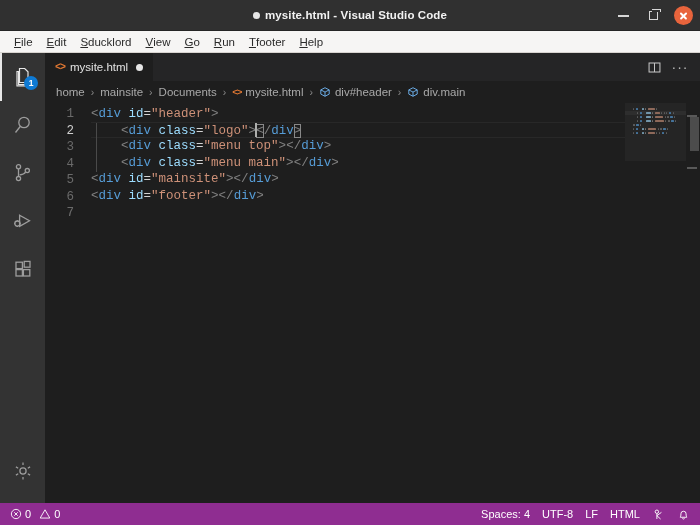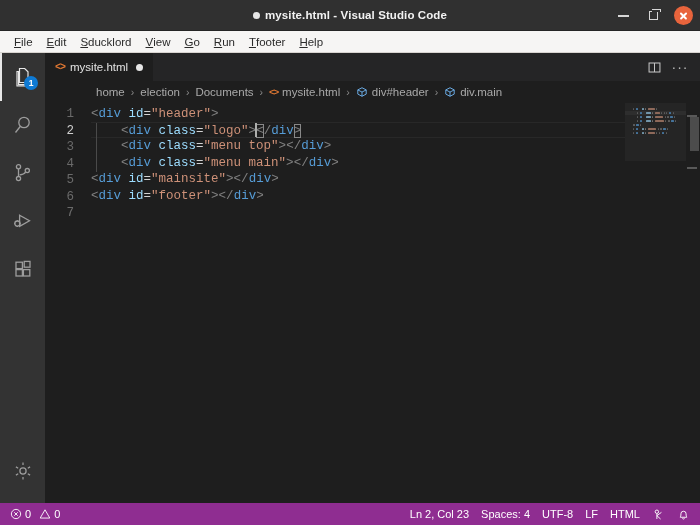--- a/index.html
+++ b/index.html
@@ -165,21 +165,21 @@
   }
   .dots { font-size: 14px; line-height: 8px; color:#b9b9b9; letter-spacing:1px; }
 
   
   .breadcrumbs {
     height: 22px; flex: 0 0 22px;
     background: #1e1e1e;
     display: flex; align-items: center;
     padding-left: 9px;
     font-size: 11.5px; color: #a9a9a9;
-    gap: 0px; white-space: nowrap; margin-left: 40px;
+    gap: 0px; white-space: nowrap;
   }
   .bc-seg {
     display: flex; align-items: center; gap: 4px;
     padding: 0 2px; cursor: pointer;
   }
   .bc-sep { color: #8a8a8a; padding: 0 4px; font-size: 10.5px; }
   .bc-icon-html {
     font-family: "Liberation Mono", monospace;
     font-size: 9.5px; color: #e37933; font-weight: bold;
     letter-spacing: -1.2px;
@@ -439,21 +439,21 @@
           </div>
         </div>
       </div>
 
       <div class="breadcrumbs" id="breadcrumbs">
           <div class="bc-seg">
             <span>home</span>
           </div>
           <span class="bc-sep">›</span>
           <div class="bc-seg">
-            <span>election</span>
+            <span>mainsite</span>
           </div>
           <span class="bc-sep">›</span>
           <div class="bc-seg">
             <span>Documents</span>
           </div>
           <span class="bc-sep">›</span>
           <div class="bc-seg">
             <span class="bc-icon-html">&lt;&gt;</span>
             <span>mysite.html</span>
           </div>
@@ -606,21 +606,20 @@
         <span class="sb-icon" style="margin-left:5px">
           <svg width="12" height="12" viewBox="0 0 16 16" fill="none" stroke="#fff" stroke-width="1.2">
             <path d="M8 2.4 14.4 13.4H1.6z"></path>
           </svg>
         </span>
         <span>0</span>
       </div>
     </div>
 
     <div class="sb-right">
-      <div class="sb-item">Ln 2, Col 23</div>
       <div class="sb-item">Spaces: 4</div>
       <div class="sb-item">UTF-8</div>
       <div class="sb-item">LF</div>
       <div class="sb-item">HTML</div>
       <div class="sb-item">
         <span class="sb-icon">
           <svg width="13" height="13" viewBox="0 0 16 16" fill="none" stroke="#fff" stroke-width="1.15">
             <circle cx="6" cy="4.6" r="2.1"></circle>
             <path d="M6 6.9v6.6"></path>
             <path d="M6 9.4 11.6 5.4"></path>

